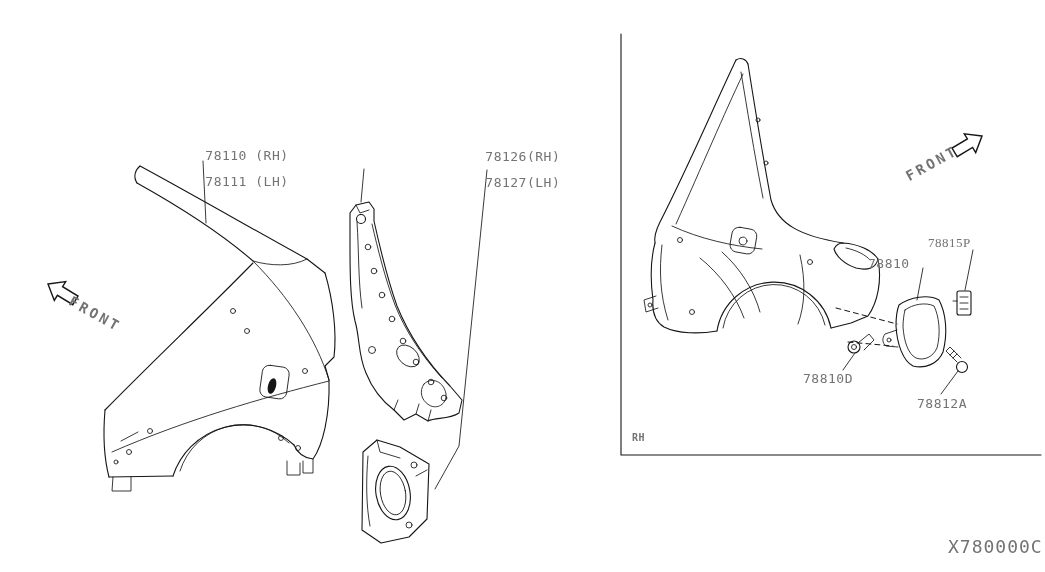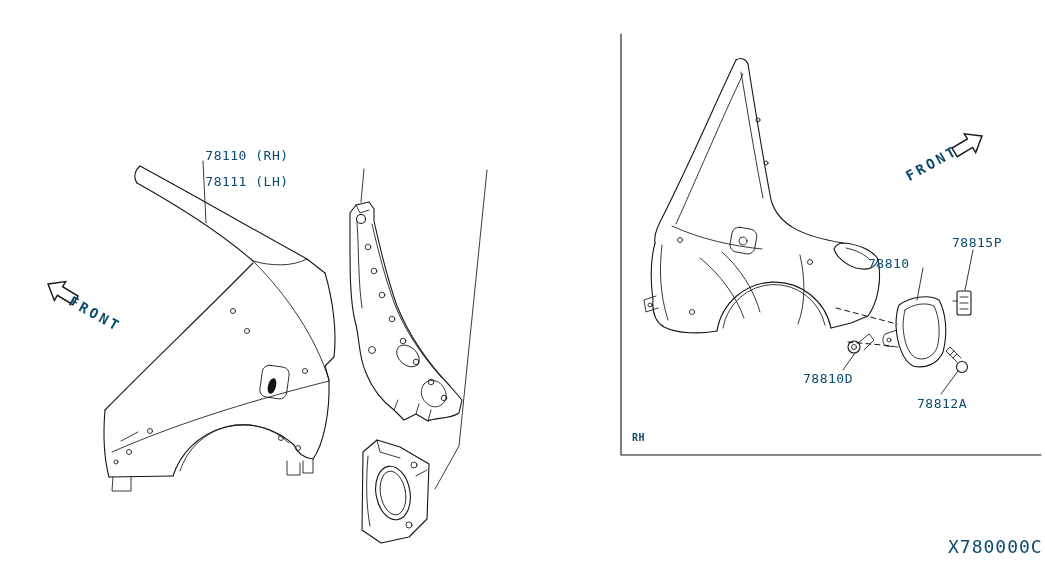--- a/index.html
+++ b/index.html
@@ -1,21 +1,21 @@
 <!DOCTYPE html>
 <html><head>
 <meta charset="utf-8">
 <style>
   html,body{margin:0;padding:0;background:#f2f2f2;}
   .stage{
     position:relative;
     width:1045px;height:572px;
     background:#ffffff;
     font-family:"DejaVu Sans Mono","Liberation Mono",monospace;
-    color:#0c4a6e;
+    color:#737373;
     overflow:hidden;
   }
   svg.artwork{position:absolute;left:0;top:0;}
   .ln{fill:none;stroke:#161616;stroke-width:1.1;stroke-linecap:round;stroke-linejoin:round;}
   .thin{stroke-width:0.85;}
   .dash{stroke-dasharray:5 4;stroke-width:1;}
   .fill-dark{fill:#161616;stroke:none;}
   .arrow{fill:#ffffff;stroke:#161616;stroke-width:1.4;stroke-linejoin:miter;}
   .label{
     position:absolute;
@@ -26,21 +26,21 @@
     position:absolute;
     font-size:14px;font-weight:bold;letter-spacing:3px;
     transform-origin:0 0;
   }
   .front-left{left:74px;top:293px;transform:rotate(29deg);}
   .front-right{left:903px;top:170px;transform:rotate(-29deg);}
   .lbl-78110{left:172px;top:136px;}
   .lbl-78116{left:332px;top:137px;}
   .lbl-78126{left:452px;top:137px;}
   .lbl-78810{left:868px;top:257px;}
-  .lbl-78815p{left:952px;top:236px;}
+  .lbl-78815p{left:928px;top:236px;font-family:Liberation Serif, serif;}
   .lbl-78810d{left:803px;top:372px;}
   .lbl-78812a{left:917px;top:397px;}
   .lbl-rh{left:632px;top:431px;font-size:10px;font-weight:bold;}
   .lbl-code{left:948px;top:540px;font-size:18px;letter-spacing:1px;}
 </style>
 </head>
 <body>
 
 <div class="stage">
 
@@ -200,20 +200,24 @@
 
     <polygon class="arrow" points="982,136 964.3,133.8 967.4,138.9 952,148.1 957.2,156.7 972.6,147.5 975.7,152.6"></polygon>
   </svg>
 
   <div class="label lbl-78110">
     <span>78110 (RH)</span><br>
     <span>78111 (LH)</span>
   </div>
 
 
+  <div class="label lbl-78126">
+    <span>78126(RH)</span><br>
+    <span>78127(LH)</span>
+  </div>
 
   <div class="label lbl-78810">78810</div>
   <div class="label lbl-78815p">78815P</div>
   <div class="label lbl-78810d">78810D</div>
   <div class="label lbl-78812a">78812A</div>
 
   <div class="front-label front-left">FRONT</div>
   <div class="front-label front-right">FRONT</div>
 
   <div class="label lbl-rh">RH</div>

